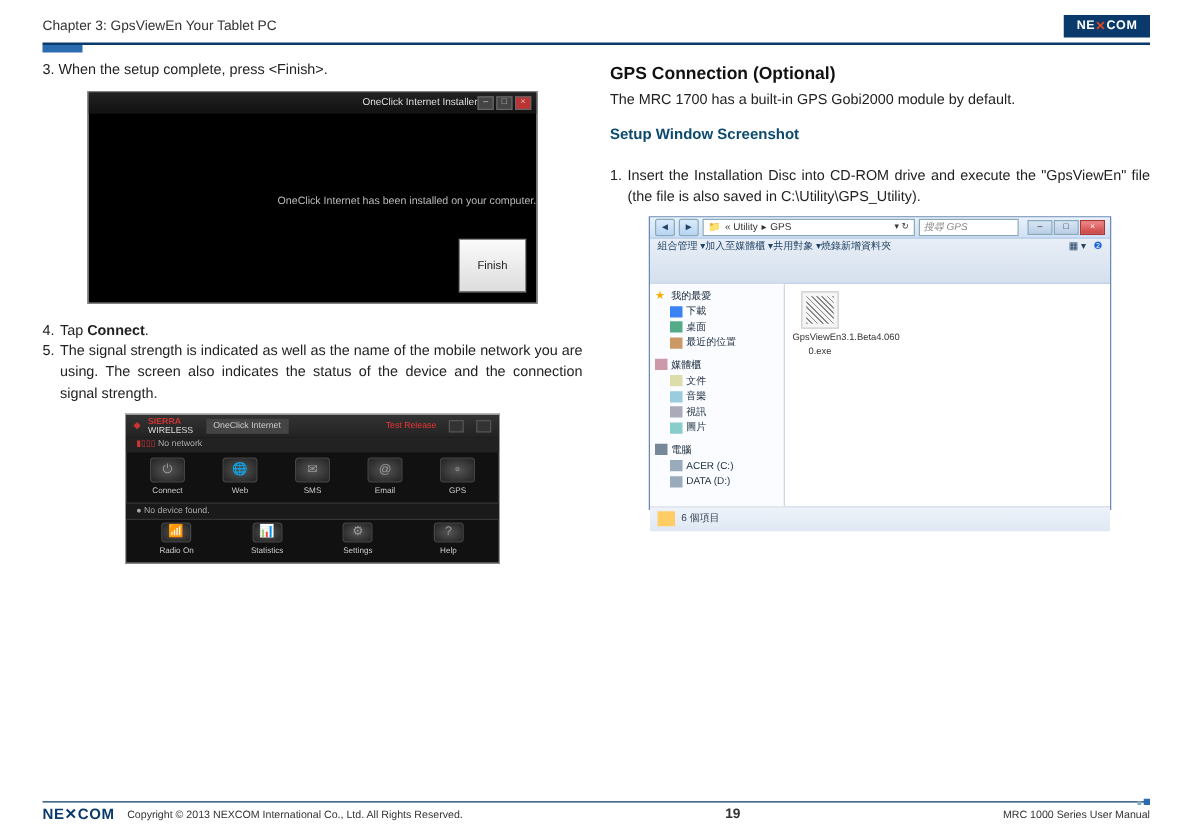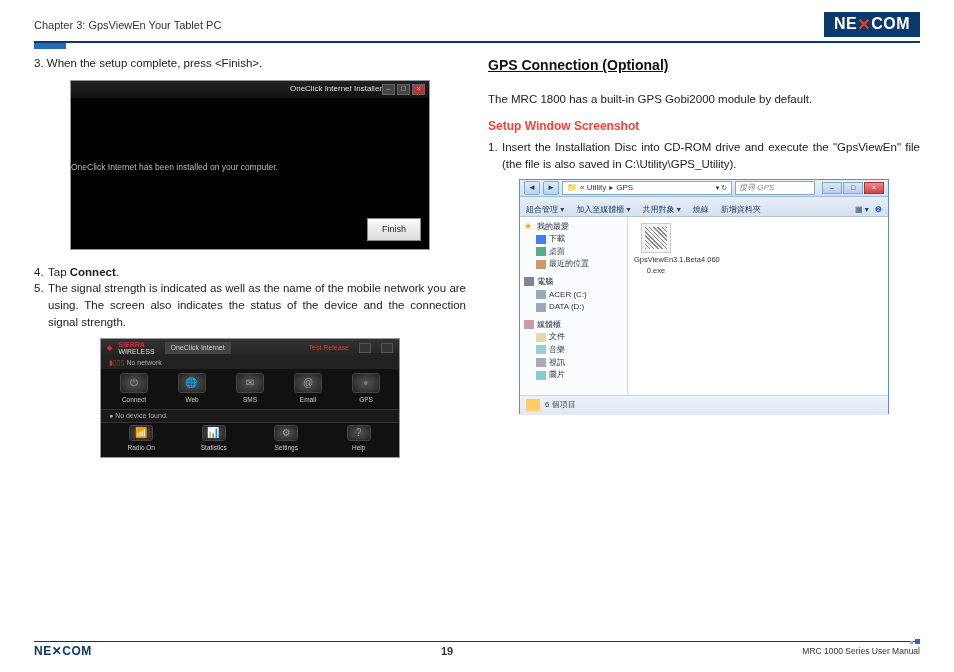--- a/index.html
+++ b/index.html
@@ -1,74 +1,74 @@
 <!DOCTYPE html>
 <html><head>
 <meta charset="utf-8">
 <style>
   * { box-sizing: border-box; margin: 0; padding: 0; }
   body { font-family: Arial, Helvetica, sans-serif; background: #fff; width: 954px; height: 672px; position: relative; color: #333; }
 
   
   .header { display: flex; justify-content: space-between; align-items: center; padding: 12px 34px 4px 34px; }
   .header .chapter { font-size: 11px; color: #333; }
-  .logo-header { background: #0a3a6b; color: #fff; font-weight: bold; padding: 3px 10px; font-size: 16px; letter-spacing: 0.5px; display: flex; }
+  .logo-header { background: #0a3a6b; color: #fff; font-weight: bold; padding: 3px 10px; font-size: 10px; letter-spacing: 0.5px; display: flex; }
   .logo-header .dot { color: #d42; }
   .hr-container { position: relative; margin: 0 34px 12px 34px; }
   .topline { height: 2px; background: #0a3a6b; }
   .blueblock { width: 32px; height: 6px; background: #2b6cb0; position: absolute; left: 0; top: 2px; }
 
   
   .cols { display: flex; padding: 0 34px; gap: 22px; }
   .col { flex: 1; font-size: 11.5px; line-height: 1.45; color: #222; }
 
   
   .installer-shot { width: 360px; height: 170px; background: #000; border: 1px solid #999; margin: 6px auto 14px auto; position: relative; }
   .installer-titlebar { background: linear-gradient(#222,#111); height: 17px; display:flex; justify-content:space-between; align-items:center; padding:0 4px; }
   .installer-titlebar .title { flex:1; text-align:right; color:#ddd; font-size:8px; }
   .tb-btns { display:flex; gap:2px; }
   .tb-btn { width:13px; height:11px; background:#444; border:1px solid #666; font-size:7px; color:#ccc; display:flex; align-items:center; justify-content:center;}
   .tb-btn.close { background:#b33; }
-  .installer-body { position:absolute; top:80px; left:0; right:0; text-align:left; color:#bbb; font-size:8.5px;}
-  .finish-btn { position:absolute; bottom:8px; right:8px; background: linear-gradient(#fafafa,#ddd); border:1px solid #888; font-size:9px; padding:4px 14px; }
+  .installer-body { position:absolute; top:80px; left:0; right:0; text-align:right; color:#bbb; font-size:8.5px;padding-left:20px;}
+  .finish-btn { position:absolute; bottom:8px; right:8px; background: linear-gradient(#fafafa,#ddd); border:1px solid #888; font-size:9px; padding:14px 14px; }
 
   .sierra-shot { width: 300px; height: 120px; background:#111; border:1px solid #999; margin: 8px auto 0 auto; font-size:8px; color:#ddd;}
   .sierra-top {background:linear-gradient(#333,#222); height:18px; display:flex; align-items:center; padding:0 6px; gap:6px;}
   .sierra-logo { color:#c33; font-weight:bold; font-size:7px;}
   .sierra-logo2 { color:#ddd; font-size:7px;}
   .sierra-oc { background:#444; padding:1px 6px; font-size:7px; color:#ccc; margin-left:4px;}
   .sierra-test { color:#e33; font-size:7px; margin-left:auto;}
   .sierra-min { background:#333; border:1px solid #555; width:12px; height:10px; margin-left:4px;}
   .signal-row {background:#222; height:12px; padding:1px 8px; font-size:7px; color:#aaa;}
   .btn-row { display:flex; justify-content:space-around; padding:4px 4px;}
   .sbtn { width:46px; text-align:center;}
   .sbtn .ic { width:28px; height:20px; background:radial-gradient(#555,#222); border:1px solid #444; border-radius:3px; margin:0 auto 2px auto; display:flex; align-items:center; justify-content:center; font-size:10px; color:#999;}
   .sbtn .lbl { font-size:6.5px; color:#ccc;}
   .device-row {background:#1a1a1a; font-size:7px; color:#aaa; padding:1px 8px; border-top:1px solid #333; border-bottom:1px solid #333;}
   .btn-row2 { display:flex; justify-content:space-around; padding:2px 4px;}
   .btn-row2 .sbtn .ic{width:24px; height:16px;}
 
   
-  .h2 { font-size: 14px; font-weight: bold; color:#111; margin-bottom: 16px; text-decoration: underline; }
-  .h3 { font-size: 12px; font-weight: bold; margin-top:10px; margin-bottom:4px; color:#ef4444;}
+  .h2 { font-size: 14px; font-weight: bold; color:#111; margin-bottom: 4px; }
+  .h3 { font-size: 12px; font-weight: bold; margin-top:10px; margin-bottom:17px; color:#0c4a6e;}
   .col p { margin-bottom: 8px; }
   .step { display:flex; }
   .step .num { width: 14px; flex:none;}
   .just { text-align: justify; }
 
   
   .explorer { width: 370px; height: 235px; border:1px solid #6a8bb5; margin:6px auto 0 auto; font-size:8px; background:#fff; }
   .exp-title{height:17px; background:linear-gradient(#e8f0fb,#cfe0f5); border-bottom:1px solid #9abbe0; display:flex; align-items:center; padding:0 4px; gap:3px;}
   .exp-arrow{width:16px;height:14px;border:1px solid #8ab; border-radius:2px; background:linear-gradient(#dbeafd,#b8d4f0); display:flex;align-items:center;justify-content:center;color:#246;}
   .exp-path{flex:1; height:14px; border:1px solid #8ab; background:#fff; display:flex; align-items:center; padding:0 4px; gap:3px; color:#333;}
   .exp-search{width:80px;height:14px;border:1px solid #8ab;background:#fff;color:#888;font-style:italic;padding:0 3px;display:flex;align-items:center;}
   .exp-winbtns{display:flex;gap:1px;margin-left:4px;}
   .exp-wb{width:20px;height:12px;background:linear-gradient(#d8e6f5,#b8cde5);border:1px solid #8ab;font-size:7px;display:flex;align-items:center;justify-content:center;}
   .exp-wb.cls{background:linear-gradient(#e88,#c44);color:#fff;border-color:#a33;}
-  .exp-toolbar{height:20px;background:linear-gradient(#e8eef6,#d5e0ee);border-bottom:1px solid #b0c4de;display:flex;align-items:flex-end;padding:0 6px;gap:12px;color:#246;}
+  .exp-toolbar{height:36px;background:linear-gradient(#e8eef6,#d5e0ee);border-bottom:1px solid #b0c4de;display:flex;align-items:flex-start;padding:0 6px;color:#246;}
   .exp-toolbar span{font-size:8px;}
   .exp-tbr{margin-left:auto;display:flex;gap:6px;}
   .exp-body{display:flex;height:178px;}
   .exp-tree{width:108px;border-right:1px solid #d0d8e4;padding:4px 4px;background:#fafcff;overflow:hidden;}
   .tree-grp{margin-bottom:6px;}
   .tree-hdr{display:flex;align-items:center;gap:3px;font-size:8px;color:#123;margin-bottom:1px;}
   .tree-item{display:flex;align-items:center;gap:3px;padding-left:12px;font-size:8px;color:#234;margin-bottom:1px;}
   .tico{width:10px;height:9px;background:#fc6;border:0;}
   .tico.star{background:none;color:#fa0;font-size:9px;line-height:9px;}
   .tico.dl{background:#3b82f6;}
@@ -189,21 +189,21 @@
         <div class="sbtn">
             <div class="ic">?</div>
             <div class="lbl">Help</div>
           </div>
       </div>
     </div>
   </div>
 
   <div class="col">
     <div class="h2">GPS Connection (Optional)</div>
-    <p>The MRC 1800 has a built-in GPS Gobi2000 module by default.</p>
+    <p>The MRC 1700 has a built-in GPS Gobi2000 module by default.</p>
     <div class="h3">Setup Window Screenshot</div>
     <div class="step">
       <div class="num">1.</div>
       <div class="just">Insert the Installation Disc into CD-ROM drive and execute the "GpsViewEn" file (the file is also saved in C:\Utility\GPS_Utility).</div>
     </div>
 
     <div class="explorer">
       <div class="exp-title">
         <div class="exp-arrow">◄</div>
         <div class="exp-arrow">►</div>
@@ -246,52 +246,52 @@
                 <span class="tico desk"></span>
                 <span>桌面</span>
               </div>
             <div class="tree-item">
                 <span class="tico rec"></span>
                 <span>最近的位置</span>
               </div>
           </div>
           <div class="tree-grp">
             <div class="tree-hdr">
+                <span class="tico lib"></span>
+                <span>媒體櫃</span>
+              </div>
+            <div class="tree-item">
+                <span class="tico doc"></span>
+                <span>文件</span>
+              </div>
+            <div class="tree-item">
+                <span class="tico mus"></span>
+                <span>音樂</span>
+              </div>
+            <div class="tree-item">
+                <span class="tico vid"></span>
+                <span>視訊</span>
+              </div>
+            <div class="tree-item">
+                <span class="tico pic"></span>
+                <span>圖片</span>
+              </div>
+          </div>
+          <div class="tree-grp">
+            <div class="tree-hdr">
                 <span class="tico comp"></span>
                 <span>電腦</span>
               </div>
             <div class="tree-item">
                 <span class="tico drvc"></span>
                 <span>ACER (C:)</span>
               </div>
             <div class="tree-item">
                 <span class="tico drvd"></span>
                 <span>DATA (D:)</span>
-              </div>
-          </div>
-          <div class="tree-grp">
-            <div class="tree-hdr">
-                <span class="tico lib"></span>
-                <span>媒體櫃</span>
-              </div>
-            <div class="tree-item">
-                <span class="tico doc"></span>
-                <span>文件</span>
-              </div>
-            <div class="tree-item">
-                <span class="tico mus"></span>
-                <span>音樂</span>
-              </div>
-            <div class="tree-item">
-                <span class="tico vid"></span>
-                <span>視訊</span>
-              </div>
-            <div class="tree-item">
-                <span class="tico pic"></span>
-                <span>圖片</span>
               </div>
           </div>
         </div>
         <div class="exp-main">
           <div class="file-icon">
             <div class="file-ic"></div>
             <div>GpsViewEn3.1.Beta4.060 0.exe</div>
           </div>
         </div>
       </div>
@@ -304,17 +304,18 @@
 </div>
 
 <div class="footer">
   <div class="fline">
       <div class="fblock2"></div>
       <div class="fblock"></div>
     </div>
   <div class="frow">
     <div style="display:flex;align-items:center;gap:10px;">
       <div class="logo-footer">NE<span style="color:#0a3a6b;">✕</span>COM</div>
+      <span>Copyright © 2013 NEXCOM International Co., Ltd. All Rights Reserved.</span>
     </div>
     <span class="pgnum">19</span>
     <span>MRC 1000 Series User Manual</span>
   </div>
 </div>
 
 </body></html>

